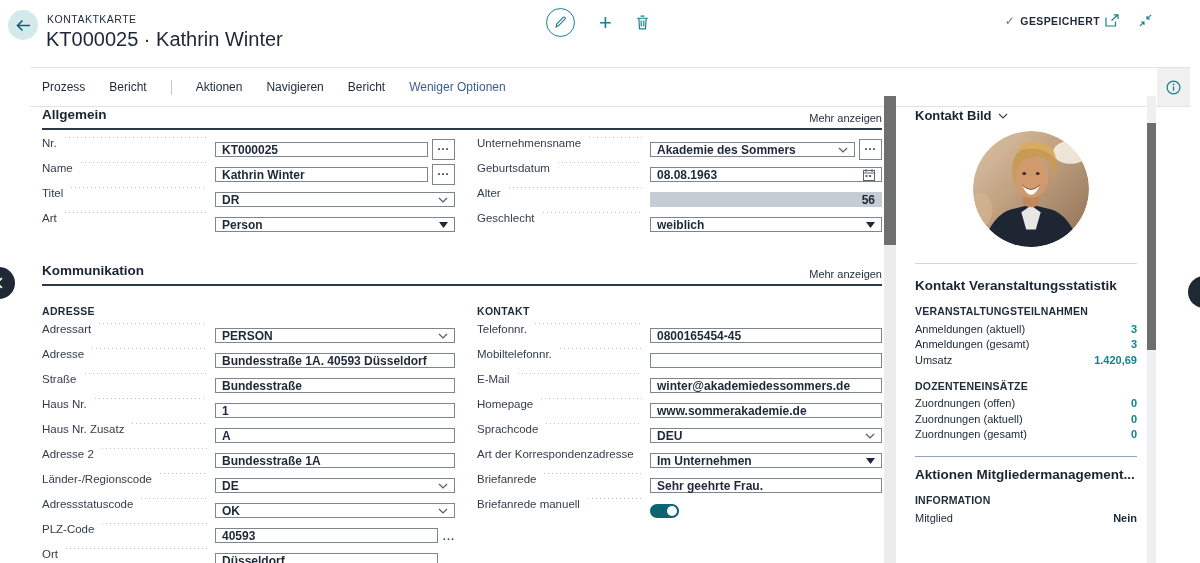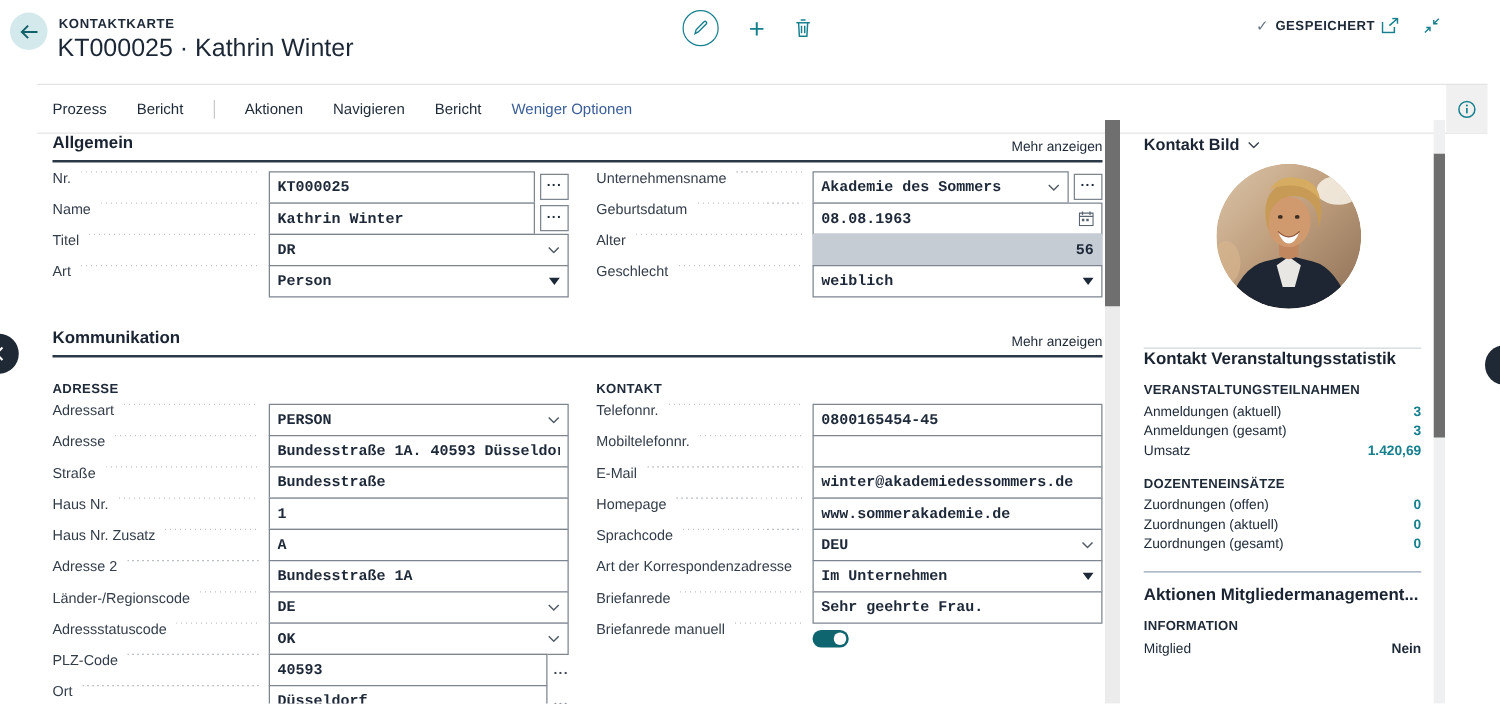--- a/index.html
+++ b/index.html
@@ -4,21 +4,21 @@
 <style>
   * { margin:0; padding:0; box-sizing:border-box; }
   html,body { background:#fff; }
   .page {
     position:relative; width:1200px; height:563px; background:#fff; overflow:hidden;
     font-family:"Liberation Sans", sans-serif; color:#1E2A38;
   }
   
   .back-btn { position:absolute; left:8px; top:10px; width:30px; height:30px; border-radius:50%;
     background:#d4e9ec; display:flex; align-items:center; justify-content:center; cursor:pointer; }
-  .caption { position:absolute; left:47px; top:13px; font-size:10.5px; font-weight:bold;
+  .caption { position:absolute; left:47px; top:13px; font-size:10.5px; font-weight:normal;
     letter-spacing:.5px; color:#1E2A38; }
   .page-title { position:absolute; left:46px; top:28px; font-size:20px; font-weight:400; color:#1c2736; }
   .center-actions { position:absolute; left:546px; top:8px; display:flex; align-items:center; gap:24px; }
   .edit-circle { width:29px; height:29px; border:1.5px solid #17808F; border-radius:50%;
     display:flex; align-items:center; justify-content:center; cursor:pointer; }
   .plus-btn { color:#17808F; font-size:22px; font-weight:300; line-height:20px; cursor:pointer; }
   .trash-btn { cursor:pointer; display:flex; }
   .saved-box { position:absolute; right:100px; top:14px; display:flex; align-items:center; gap:5px;
     font-size:10.5px; font-weight:bold; letter-spacing:.4px; color:#1E2A38; }
   .saved-box .chk { color:#6a7482; font-size:12px; font-weight:400; }
@@ -40,22 +40,22 @@
   .sec-head h2 { font-size:13.5px; font-weight:bold; color:#1a2432; display:inline-block; }
   .sec-head .more-link { position:absolute; right:0; bottom:4px; font-size:11px; color:#1E2A38; cursor:pointer; }
   .cols { display:grid; grid-template-columns:413px 405px; column-gap:22px; margin-top:7px; }
   .sub-h { font-size:10.5px; font-weight:bold; letter-spacing:.3px; color:#1E2A38; margin:12px 0 4px 0; height:14px; }
   .field-row { display:flex; height:25px; }
   .flabel { font-size:11.5px; color:#333d4a; white-space:nowrap; }
   .leader { flex:1; height:1px; margin:0 8px;
     background-image:repeating-linear-gradient(90deg,#bcc1c8 0 1px,transparent 1px 4px); }
   .ctrl { display:flex; align-items:center; flex:none; }
   .col-l .ctrl { width:240px; } .col-r .ctrl { width:232px; }
-  .box { flex:1; min-width:0; height:26px; border:1px solid #7d858f; background:#fff;
-    display:flex; align-items:center; padding:0 6px; font-size:12px; font-weight:600; color:#1d2838; cursor:text;font-family:Liberation Mono, monospace; }
+  .box { flex:1; min-width:0; height:15px; border:1px solid #7d858f; background:#fff;
+    display:flex; align-items:center; padding:0 6px; font-size:12px; font-weight:600; color:#1d2838; cursor:text; }
   .box .val { flex:1; white-space:nowrap; overflow:hidden; }
   .box.disabled { background:#c6ccd3; border-color:#c6ccd3; cursor:default; }
   .box.disabled .val { text-align:right; }
   .icn { display:flex; align-items:center; margin-left:4px; flex:none; }
   .assist { width:23px; height:21px; border:1px solid #7d858f; margin-left:4px; flex:none;
     display:flex; align-items:flex-start; justify-content:center; font-size:11px; font-weight:bold;
     letter-spacing:1px; line-height:13px; color:#1d2838; cursor:pointer; }
   .dots { margin-left:5px; font-size:11px; font-weight:bold; letter-spacing:1px; color:#3c4652;
     line-height:8px; cursor:pointer; flex:none; }
   .toggle { width:29px; height:14px; border-radius:8px; background:#0E6570; position:relative; cursor:pointer; }
@@ -67,21 +67,21 @@
   .fact-scroll .thumb { position:absolute; left:0; top:27px; width:100%; height:227px; background:#6e6e6e; }
   
   .factbox { position:absolute; left:905px; top:96px; width:242px; padding-left:10px; }
   .tabs { display:flex; gap:26px; padding-top:4px; }
   .tab { display:flex; align-items:center; gap:5px; font-size:12px; color:#1E2A38;
     padding-bottom:5px; cursor:pointer; border-bottom:3px solid transparent; }
   .tab.active { font-weight:bold; border-bottom-color:#17808F; }
   .pic-head { margin-top:12px; font-size:13px; font-weight:bold; color:#1a2432;
     display:flex; align-items:center; gap:6px; cursor:pointer; }
   .photo { width:116px; height:116px; border-radius:50%; overflow:hidden; margin:8px auto 0 auto; }
-  .fcard { border-top:1px solid #cfd6dd; margin-top:31px; width:222px; }
+  .fcard { border-top:1px solid #cfd6dd; margin-top:16px; padding-top:14px; width:222px; }
   .fcard + .fcard { margin-top:14px; padding-top:10px; border-top-color:#93a5b8; }
   .fcard-title { font-size:13.5px; font-weight:bold; color:#1a2432; cursor:pointer; }
   .fgroup-h { font-size:10.5px; font-weight:bold; letter-spacing:.2px; color:#1E2A38; margin:12px 0 4px 0; }
   .frow { display:flex; justify-content:space-between; align-items:center; height:15.5px; font-size:11px; }
   .flab { color:#202c3a; }
   .fval { color:#17808F; font-weight:bold; }
   .fval.muted { color:#1E2A38; }
   
   .nav-circle { position:absolute; width:32px; height:32px; border-radius:50%; background:#1f2835;
     display:flex; align-items:center; justify-content:center; cursor:pointer; }

